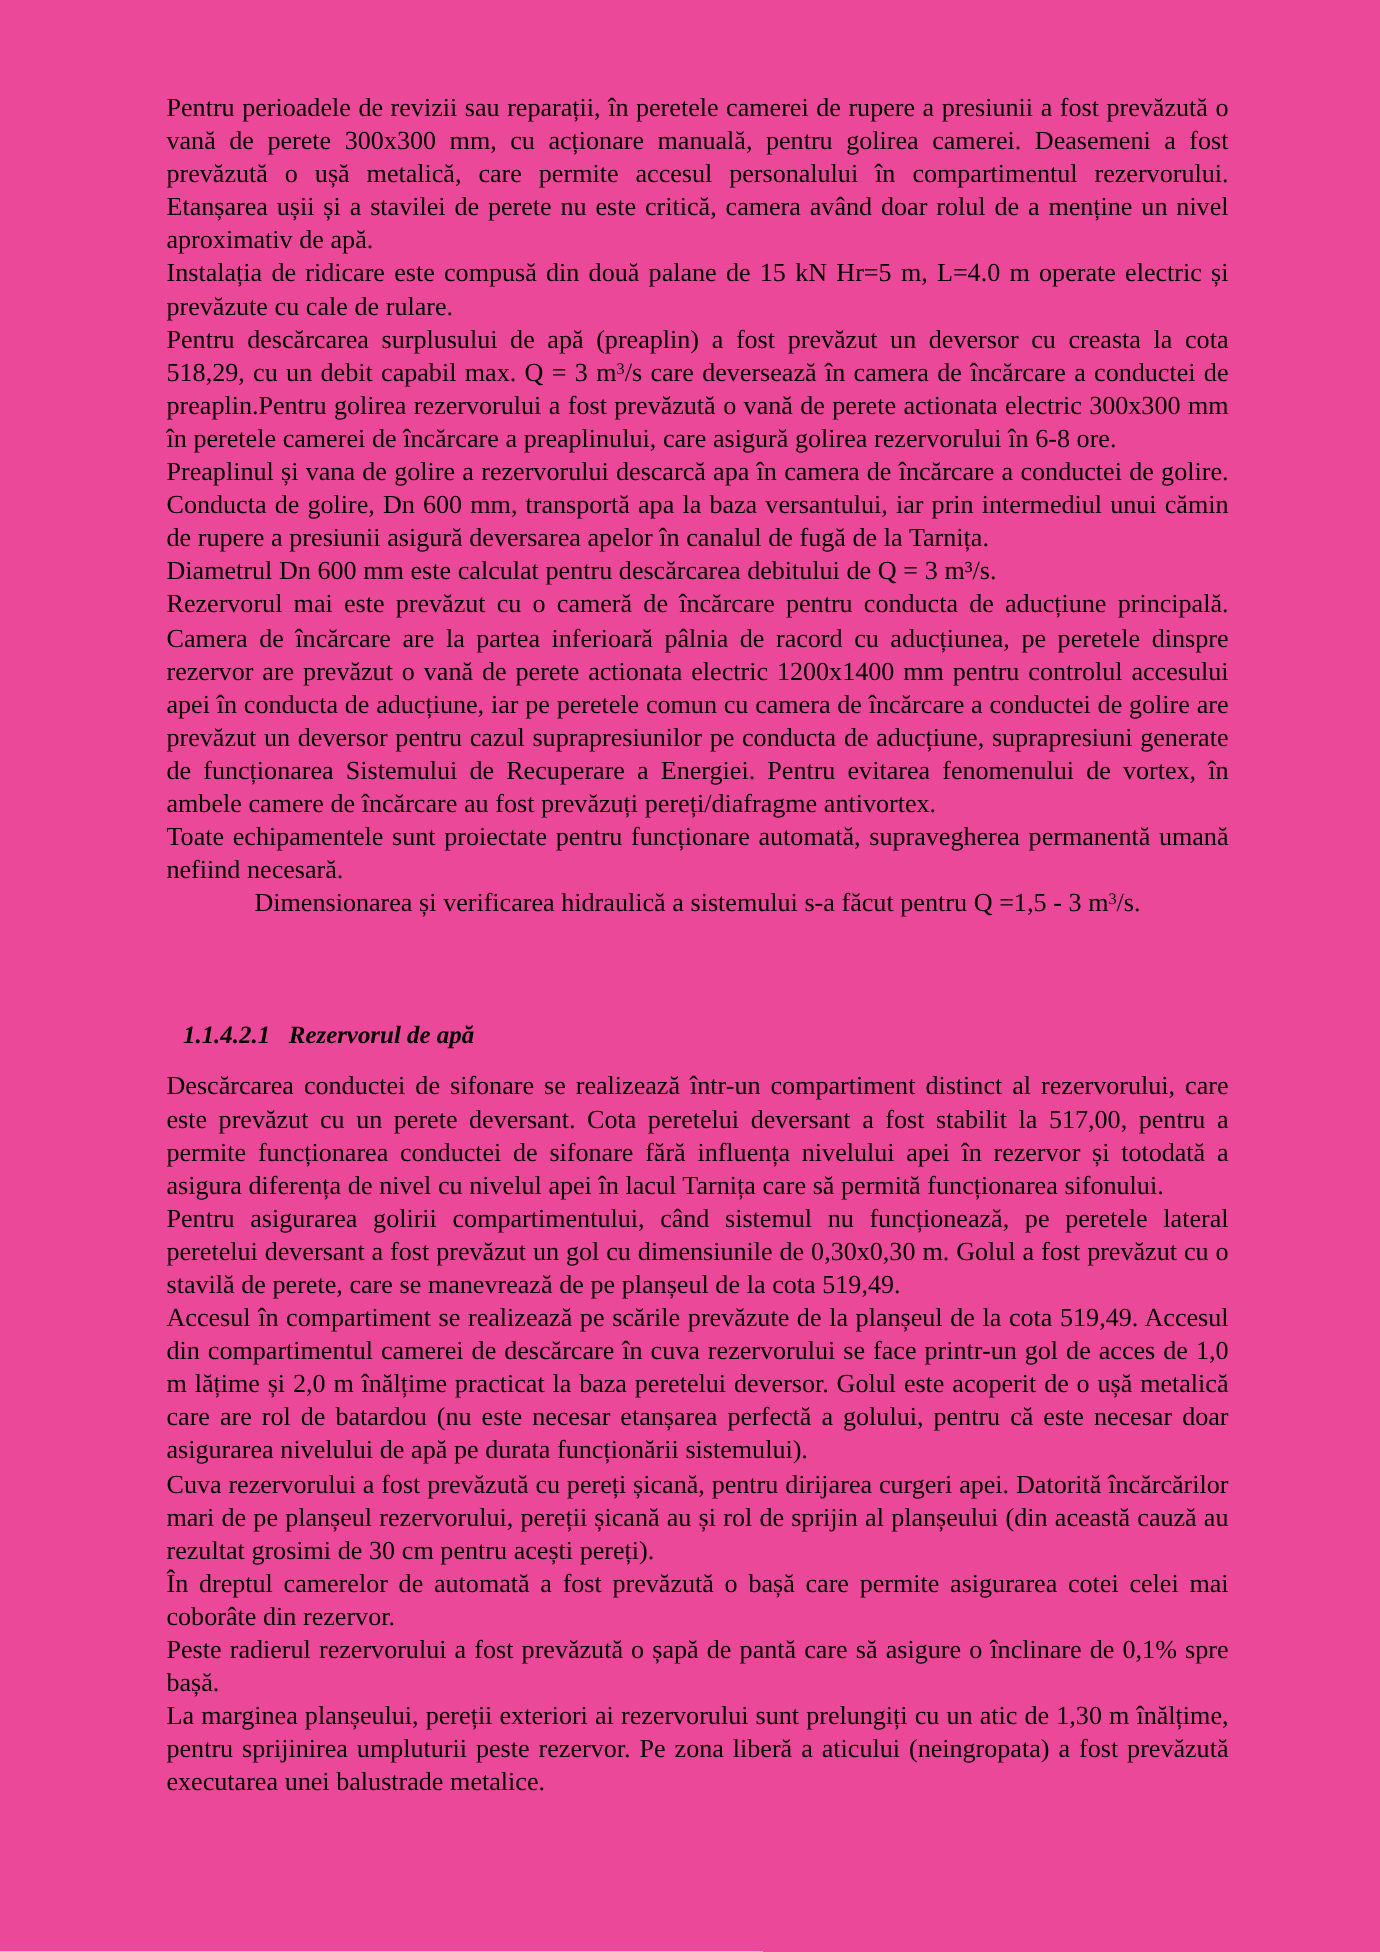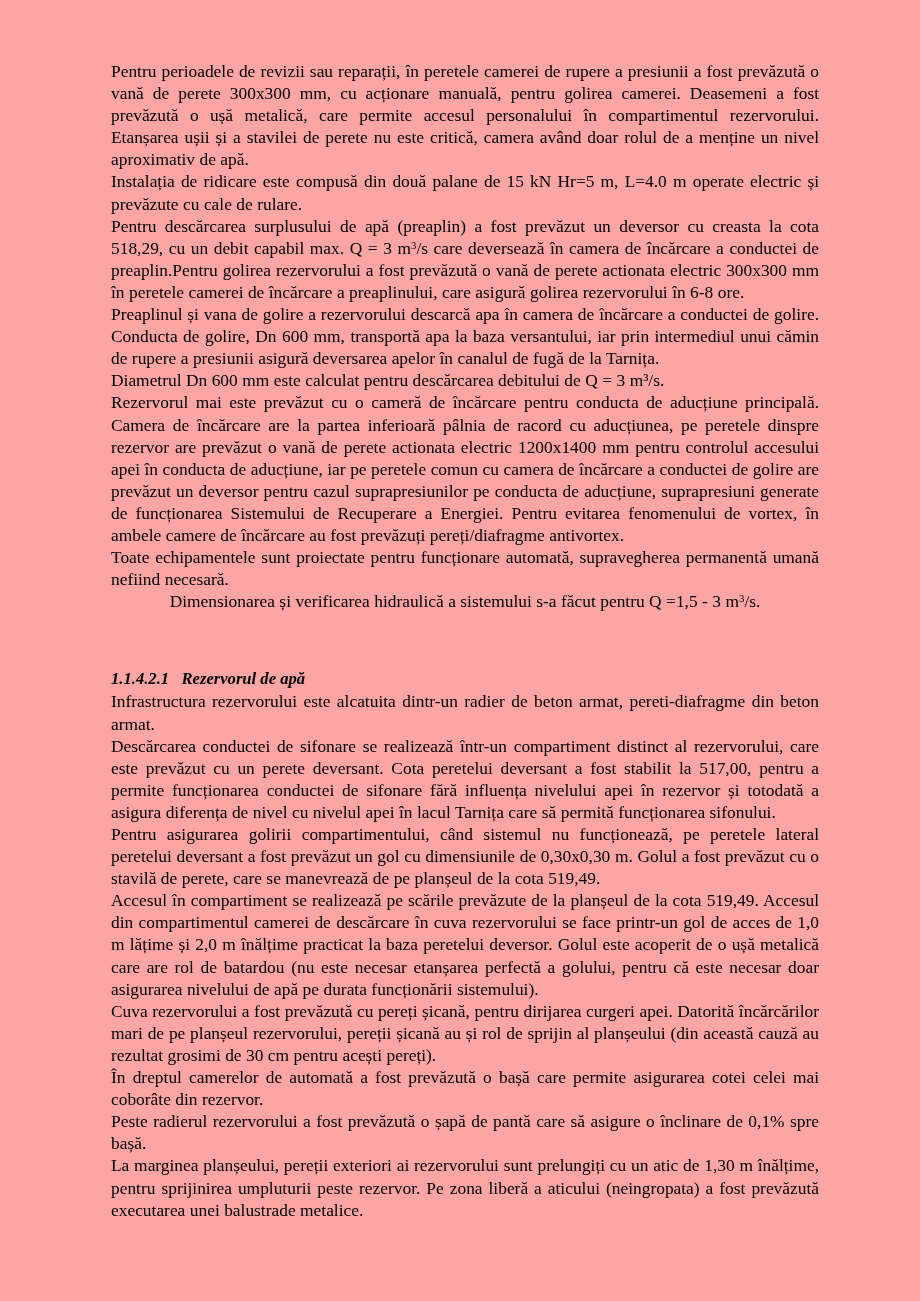--- a/index.html
+++ b/index.html
@@ -9,21 +9,21 @@
     background: #ffffff;
   }
   body {
     font-family: "Liberation Serif", "DejaVu Serif", serif;
     color: #000000;
   }
   .page {
     position: relative;
     width: 920px;
     height: 1301px;
-    background: #fca5a5;
+    background: #ec4899;
     overflow: hidden;
     box-sizing: border-box;
   }
   .text-column {
     position: absolute;
     left: 111px;
     top: 60px;
     width: 708px;
   }
   p.para {
@@ -39,21 +39,21 @@
   }
   p.para.last-left {
     text-align: center;
   }
   sup {
     font-size: 0.62em;
     vertical-align: 0.42em;
     line-height: 0;
   }
   h4.heading {
-    margin: 0;
+    margin: 11px;
     padding: 0;
     font-size: 16.6px;
     line-height: 22.1px;
     font-weight: bold;
     font-style: italic;
     text-align: left;
     white-space: pre;
   }
   .spacer-block {
     height: 56px;
@@ -67,21 +67,20 @@
       <p class="para"><span>Pentru perioadele de revizii sau reparații, în peretele camerei de rupere a presiunii a fost prevăzută o vană de perete 300x300 mm, cu acționare manuală, pentru golirea camerei. Deasemeni a fost prevăzută o ușă metalică, care permite accesul personalului în compartimentul rezervorului. Etanșarea ușii și a stavilei de perete nu este critică, camera având doar rolul de a menține un nivel aproximativ de apă.</span></p>
       <p class="para"><span>Instalația de ridicare este compusă din două palane de 15 kN Hr=5 m, L=4.0 m operate electric și prevăzute cu cale de rulare.</span></p>
       <p class="para"><span>Pentru descărcarea surplusului de apă (preaplin) a fost prevăzut un deversor cu creasta la cota 518,29, cu un debit capabil max.  Q = 3 m</span><sup>3</sup><span>/s care deversează în camera de încărcare a conductei de preaplin.Pentru golirea rezervorului a fost prevăzută o vană de perete actionata electric 300x300 mm în peretele camerei de încărcare a preaplinului, care asigură golirea rezervorului în 6-8 ore.</span></p>
       <p class="para"><span>Preaplinul și vana de golire a rezervorului descarcă apa în camera de încărcare a conductei de golire. Conducta de golire, Dn 600 mm, transportă apa la baza versantului, iar prin intermediul unui cămin de rupere a presiunii asigură deversarea apelor în canalul de fugă de la Tarnița.</span></p>
       <p class="para"><span>Diametrul Dn 600 mm este calculat pentru descărcarea debitului de Q = 3 m³/s.</span></p>
       <p class="para"><span>Rezervorul mai este prevăzut cu o cameră de încărcare pentru conducta de aducțiune principală. Camera de încărcare are la partea inferioară pâlnia de racord cu aducțiunea, pe peretele dinspre rezervor are prevăzut o vană de perete actionata electric 1200x1400 mm pentru controlul accesului apei în conducta de aducțiune, iar pe peretele comun cu camera de încărcare a conductei de golire are prevăzut un deversor pentru cazul suprapresiunilor pe conducta de aducțiune, suprapresiuni generate de funcționarea Sistemului de Recuperare a Energiei. Pentru evitarea fenomenului de vortex, în ambele camere de încărcare au fost prevăzuți pereți/diafragme antivortex.</span></p>
       <p class="para"><span>Toate echipamentele sunt proiectate pentru funcționare automată, supravegherea permanentă umană nefiind necesară.</span></p>
       <p class="para last-left"><span>Dimensionarea și verificarea hidraulică a sistemului s-a făcut pentru Q =1,5 - 3 m</span><sup>3</sup><span>/s.</span></p>
       <div class="spacer-block"></div>
       <h4 class="heading"><span>1.1.4.2.1</span><span>   </span><span>Rezervorul de apă</span></h4>
-      <p class="para"><span>Infrastructura rezervorului este alcatuita dintr-un radier de beton armat, pereti-diafragme din beton armat.</span></p>
       <p class="para"><span>Descărcarea conductei de sifonare se realizează într-un compartiment distinct al rezervorului, care este prevăzut cu un perete deversant. Cota peretelui deversant a fost stabilit la 517,00, pentru a permite funcționarea conductei de sifonare fără influența nivelului apei în rezervor și totodată a asigura diferența de nivel cu nivelul apei în lacul Tarnița care să permită funcționarea sifonului.</span></p>
       <p class="para"><span>Pentru asigurarea golirii compartimentului, când sistemul nu funcționează, pe peretele lateral peretelui deversant a fost prevăzut un gol cu dimensiunile de 0,30x0,30 m. Golul a fost prevăzut cu o stavilă de perete, care se manevrează de pe planșeul de la cota 519,49.</span></p>
       <p class="para"><span>Accesul în compartiment se realizează pe scările prevăzute de la planșeul de la cota 519,49. Accesul din compartimentul camerei de descărcare în cuva rezervorului se face printr-un gol de acces de 1,0 m lățime și 2,0 m înălțime practicat la baza peretelui deversor. Golul este acoperit de o ușă metalică care are rol de batardou (nu este necesar etanșarea perfectă a golului, pentru că este necesar doar asigurarea nivelului de apă pe durata funcționării sistemului).</span></p>
       <p class="para"><span>Cuva rezervorului a fost prevăzută cu pereți șicană, pentru dirijarea curgeri apei. Datorită încărcărilor mari de pe planșeul rezervorului, pereții șicană au și rol de sprijin al planșeului (din această cauză au rezultat grosimi de 30 cm pentru acești pereți).</span></p>
       <p class="para"><span>În dreptul camerelor de automată a fost prevăzută o bașă care permite asigurarea cotei celei mai coborâte din rezervor.</span></p>
       <p class="para"><span>Peste radierul rezervorului a fost prevăzută o șapă de pantă care să asigure o înclinare de 0,1% spre bașă.</span></p>
       <p class="para"><span>La marginea planșeului, pereții exteriori ai rezervorului sunt prelungiți cu un atic de 1,30 m înălțime, pentru sprijinirea umpluturii peste rezervor. Pe zona liberă a aticului (neingropata) a fost prevăzută executarea unei balustrade metalice.</span></p>
     </div>
 </div>
 

